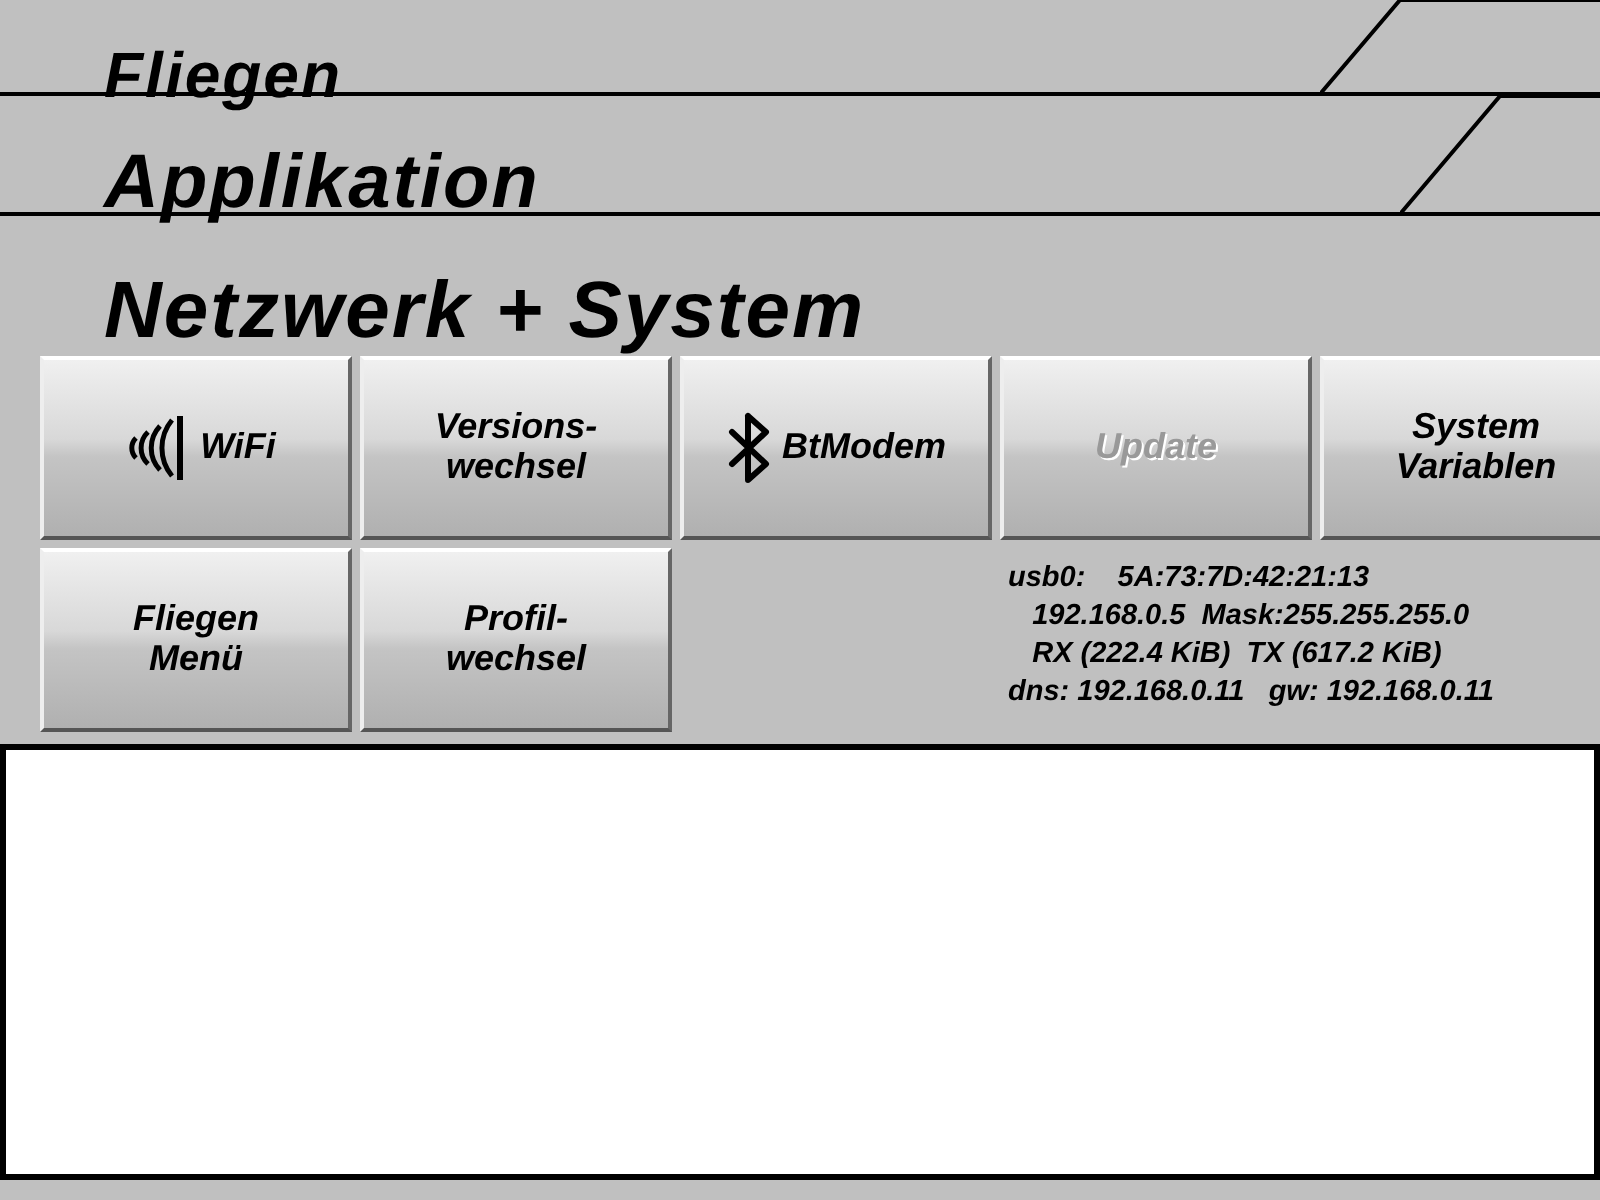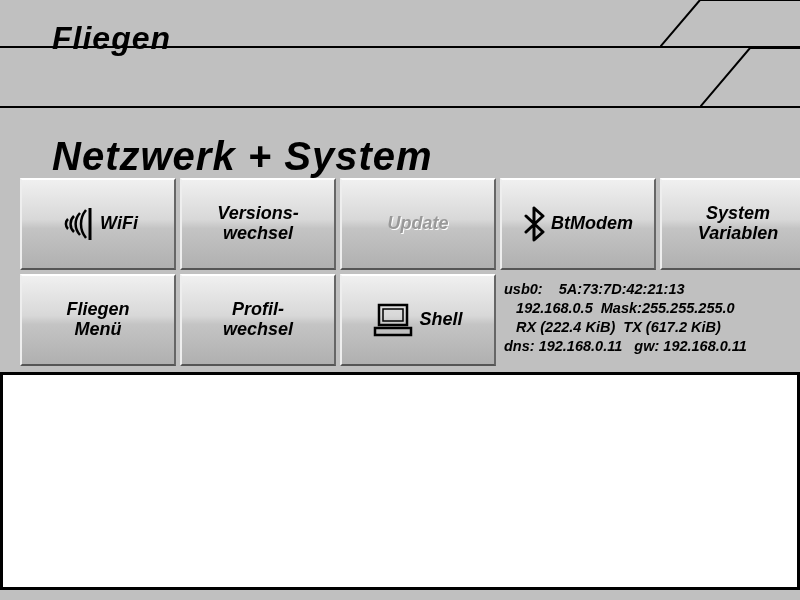--- a/index.html
+++ b/index.html
@@ -72,20 +72,21 @@
 <body>
 
 <div class="tab-row small">
   <span class="tab-label small">Fliegen</span>
   <svg class="tab-notch" width="140" height="48">
     <polyline points="0,47 40,0 140,0" fill="none" stroke="#000" stroke-width="2"></polyline>
   </svg>
 </div>
 
 <div class="tab-row">
+  <span class="tab-label">Applikation</span>
   <svg class="tab-notch" width="100" height="60">
     <polyline points="0,59 50,0 100,0" fill="none" stroke="#000" stroke-width="2"></polyline>
   </svg>
 </div>
 
 <div class="header3">
   <span class="tab-label">Netzwerk + System</span>
 </div>
 
 <div class="grid">
@@ -103,29 +104,29 @@
     <span>WiFi</span>
   </div>
 
   <div class="btn">
     <div>
       <div>Versions-</div>
       <div>wechsel</div>
     </div>
   </div>
 
-  <div class="btn disabled">
-    <span>Update</span>
-  </div>
-
   <div class="btn">
     <svg class="icon" width="22" height="36" viewBox="0 0 22 36">
       <path d="M11 2 L11 34 L20 26 L3 10 M11 2 L20 10 L3 26" fill="none" stroke="#000" stroke-width="3" stroke-linejoin="round" stroke-linecap="round"></path>
     </svg>
     <span>BtModem</span>
+  </div>
+
+  <div class="btn disabled">
+    <span>Update</span>
   </div>
 
   <div class="btn">
     <div>
       <div>System</div>
       <div>Variablen</div>
     </div>
   </div>
 
   <div class="btn">
@@ -135,28 +136,20 @@
     </div>
   </div>
 
   <div class="btn">
     <div>
       <div>Profil-</div>
       <div>wechsel</div>
     </div>
   </div>
 
-  <div class="btn">
-    <svg class="icon" width="40" height="36" viewBox="0 0 40 36">
-      <rect x="6" y="3" width="28" height="20" fill="none" stroke="#000" stroke-width="2.5"></rect>
-      <rect x="10" y="7" width="20" height="12" fill="none" stroke="#000" stroke-width="1.5"></rect>
-      <rect x="2" y="26" width="36" height="7" fill="none" stroke="#000" stroke-width="2.5"></rect>
-    </svg>
-    <span>Shell</span>
-  </div>
 
   <div class="netinfo"><span>usb0:</span>    <span>5A:73:7D:42:21:13</span>
    <span>192.168.0.5</span>  <span>Mask:</span><span>255.255.255.0</span>
    <span>RX</span> <span>(222.4 KiB)</span>  <span>TX</span> <span>(617.2 KiB)</span>
 <span>dns:</span> <span>192.168.0.11</span>   <span>gw:</span> <span>192.168.0.11</span></div>
 
 </div>
 
 <div class="log-area"></div>
 

